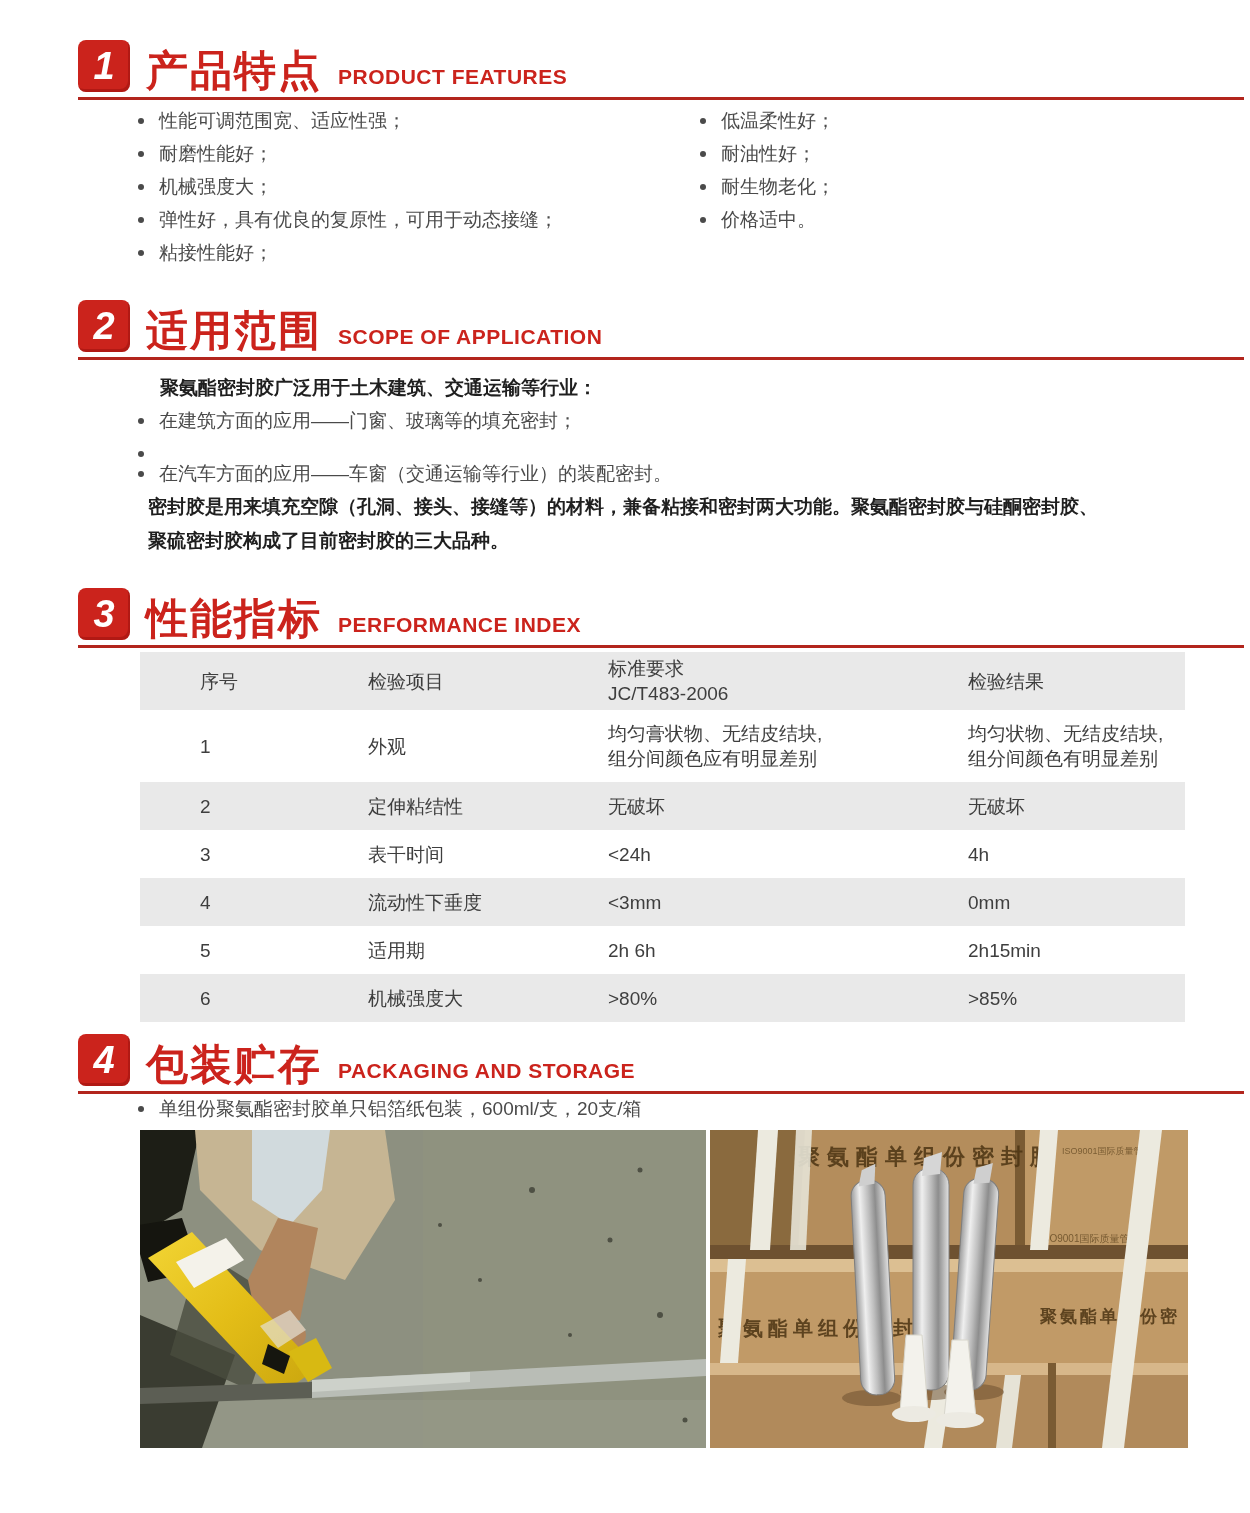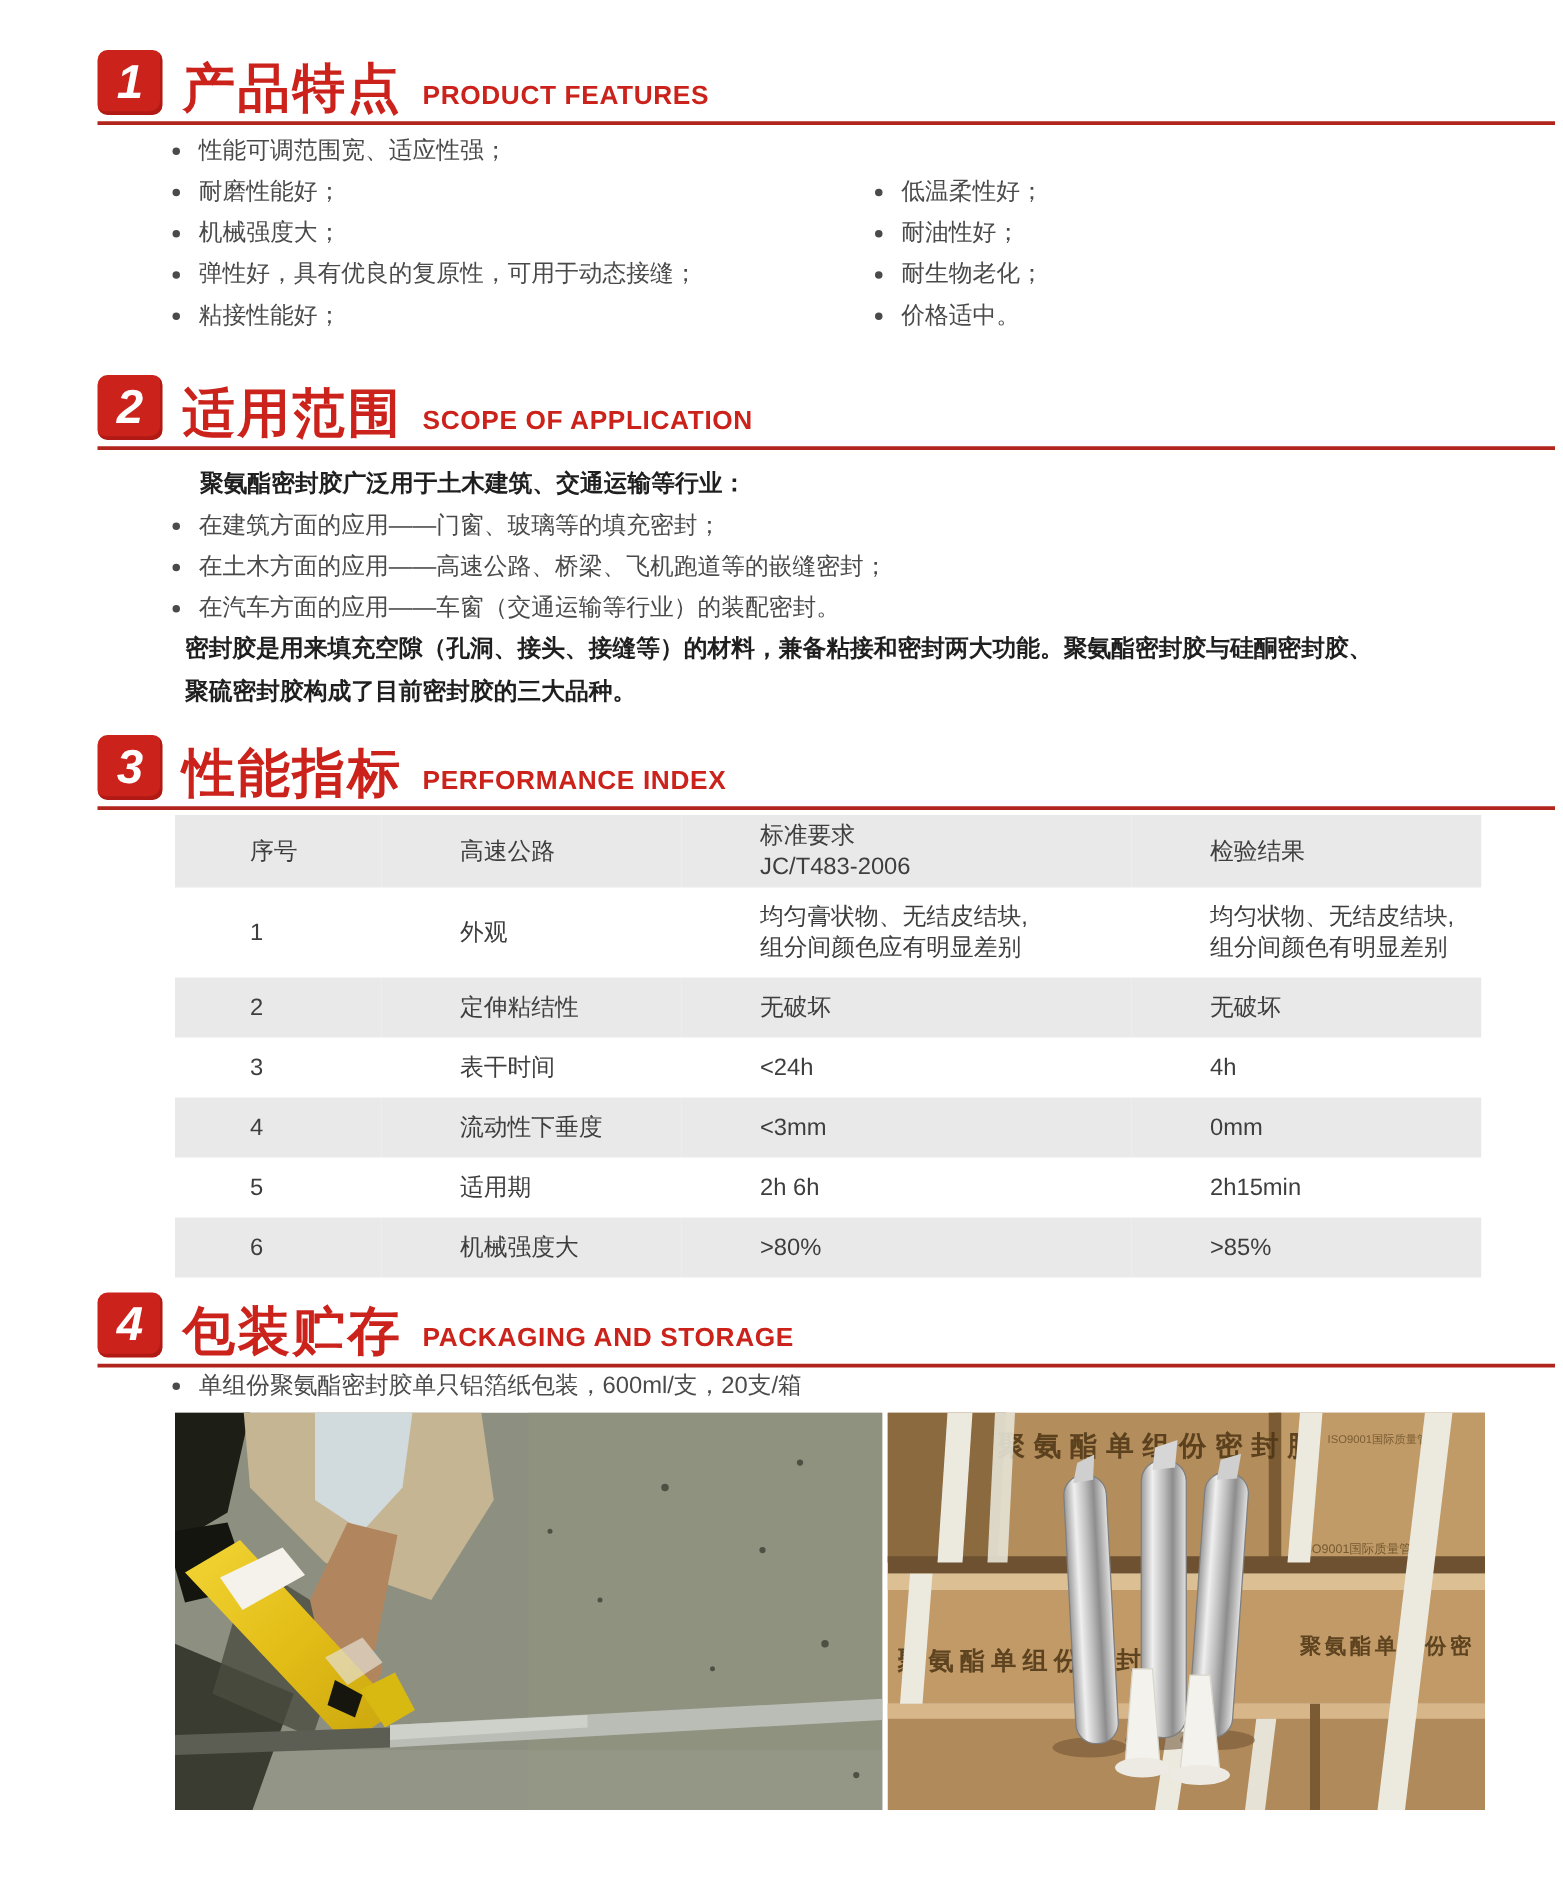--- a/index.html
+++ b/index.html
@@ -13,21 +13,21 @@
            font-size:38px;font-weight:bold;font-style:italic;display:flex;align-items:center;
            justify-content:center;box-shadow:inset -2px -3px 0 rgba(130,10,5,.35);}
   .sec-title{color:#cb231c;font-size:42px;font-weight:bold;letter-spacing:2px;line-height:1;}
   .sec-sub{color:#cb231c;font-size:21px;font-weight:bold;letter-spacing:.5px;padding-bottom:3px;white-space:nowrap;}
 
   
   .bullet-item{display:flex;align-items:flex-start;line-height:33px;font-size:19px;color:#4a4a4a;}
   .bullet-item .dot{flex:none;width:6px;height:6px;border-radius:50%;background:#4a4a4a;margin:14px 15px 0 0;}
   .bullet-text{white-space:nowrap;}
 
-  #features{position:absolute;top:104px;left:138px;display:flex;align-items:flex-end;}
+  #features{position:absolute;top:104px;left:138px;display:flex;}
   #features .col-left{width:562px;}
 
   #scope-body{position:absolute;top:371px;left:138px;width:1060px;}
   #scope-body .intro{font-size:19px;font-weight:bold;color:#1f1f1f;line-height:33px;margin-left:22px;}
   #scope-body .note{font-size:19px;font-weight:bold;color:#1f1f1f;line-height:34px;margin-left:10px;white-space:nowrap;}
 
   
   #perf-table{position:absolute;top:652px;left:140px;width:1045px;border-collapse:collapse;
               font-size:19px;color:#3e3e3e;table-layout:fixed;}
   #perf-table th,#perf-table td{text-align:left;vertical-align:middle;font-weight:normal;
@@ -106,21 +106,20 @@
   </div>
   <div id="scope-body">
     <div class="intro">聚氨酯密封胶广泛用于土木建筑、交通运输等行业：</div>
     <div>
         <div class="bullet-item">
           <span class="dot"></span>
           <span class="bullet-text">在建筑方面的应用——门窗、玻璃等的填充密封；</span>
         </div>
         <div class="bullet-item">
           <span class="dot"></span>
-          <span class="bullet-text">在土木方面的应用——高速公路、桥梁、飞机跑道等的嵌缝密封；</span>
         </div>
         <div class="bullet-item">
           <span class="dot"></span>
           <span class="bullet-text">在汽车方面的应用——车窗（交通运输等行业）的装配密封。</span>
         </div>
       </div>
     <div class="note">密封胶是用来填充空隙（孔洞、接头、接缝等）的材料，兼备粘接和密封两大功能。聚氨酯密封胶与硅酮密封胶、</div>
     <div class="note">聚硫密封胶构成了目前密封胶的三大品种。</div>
   </div>
 
@@ -132,21 +131,21 @@
   <table id="perf-table">
     <colgroup>
         <col style="width:165px">
         <col style="width:240px">
         <col style="width:360px">
         <col style="width:280px">
       </colgroup>
     <thead>
         <tr>
           <th>序号</th>
-          <th>高速公路</th>
+          <th>检验项目</th>
           <th>标准要求
 JC/T483-2006</th>
           <th>检验结果</th>
         </tr>
       </thead>
     <tbody>
         <tr class="tall">
           <td>1</td>
           <td>外观</td>
           <td>均匀膏状物、无结皮结块,

